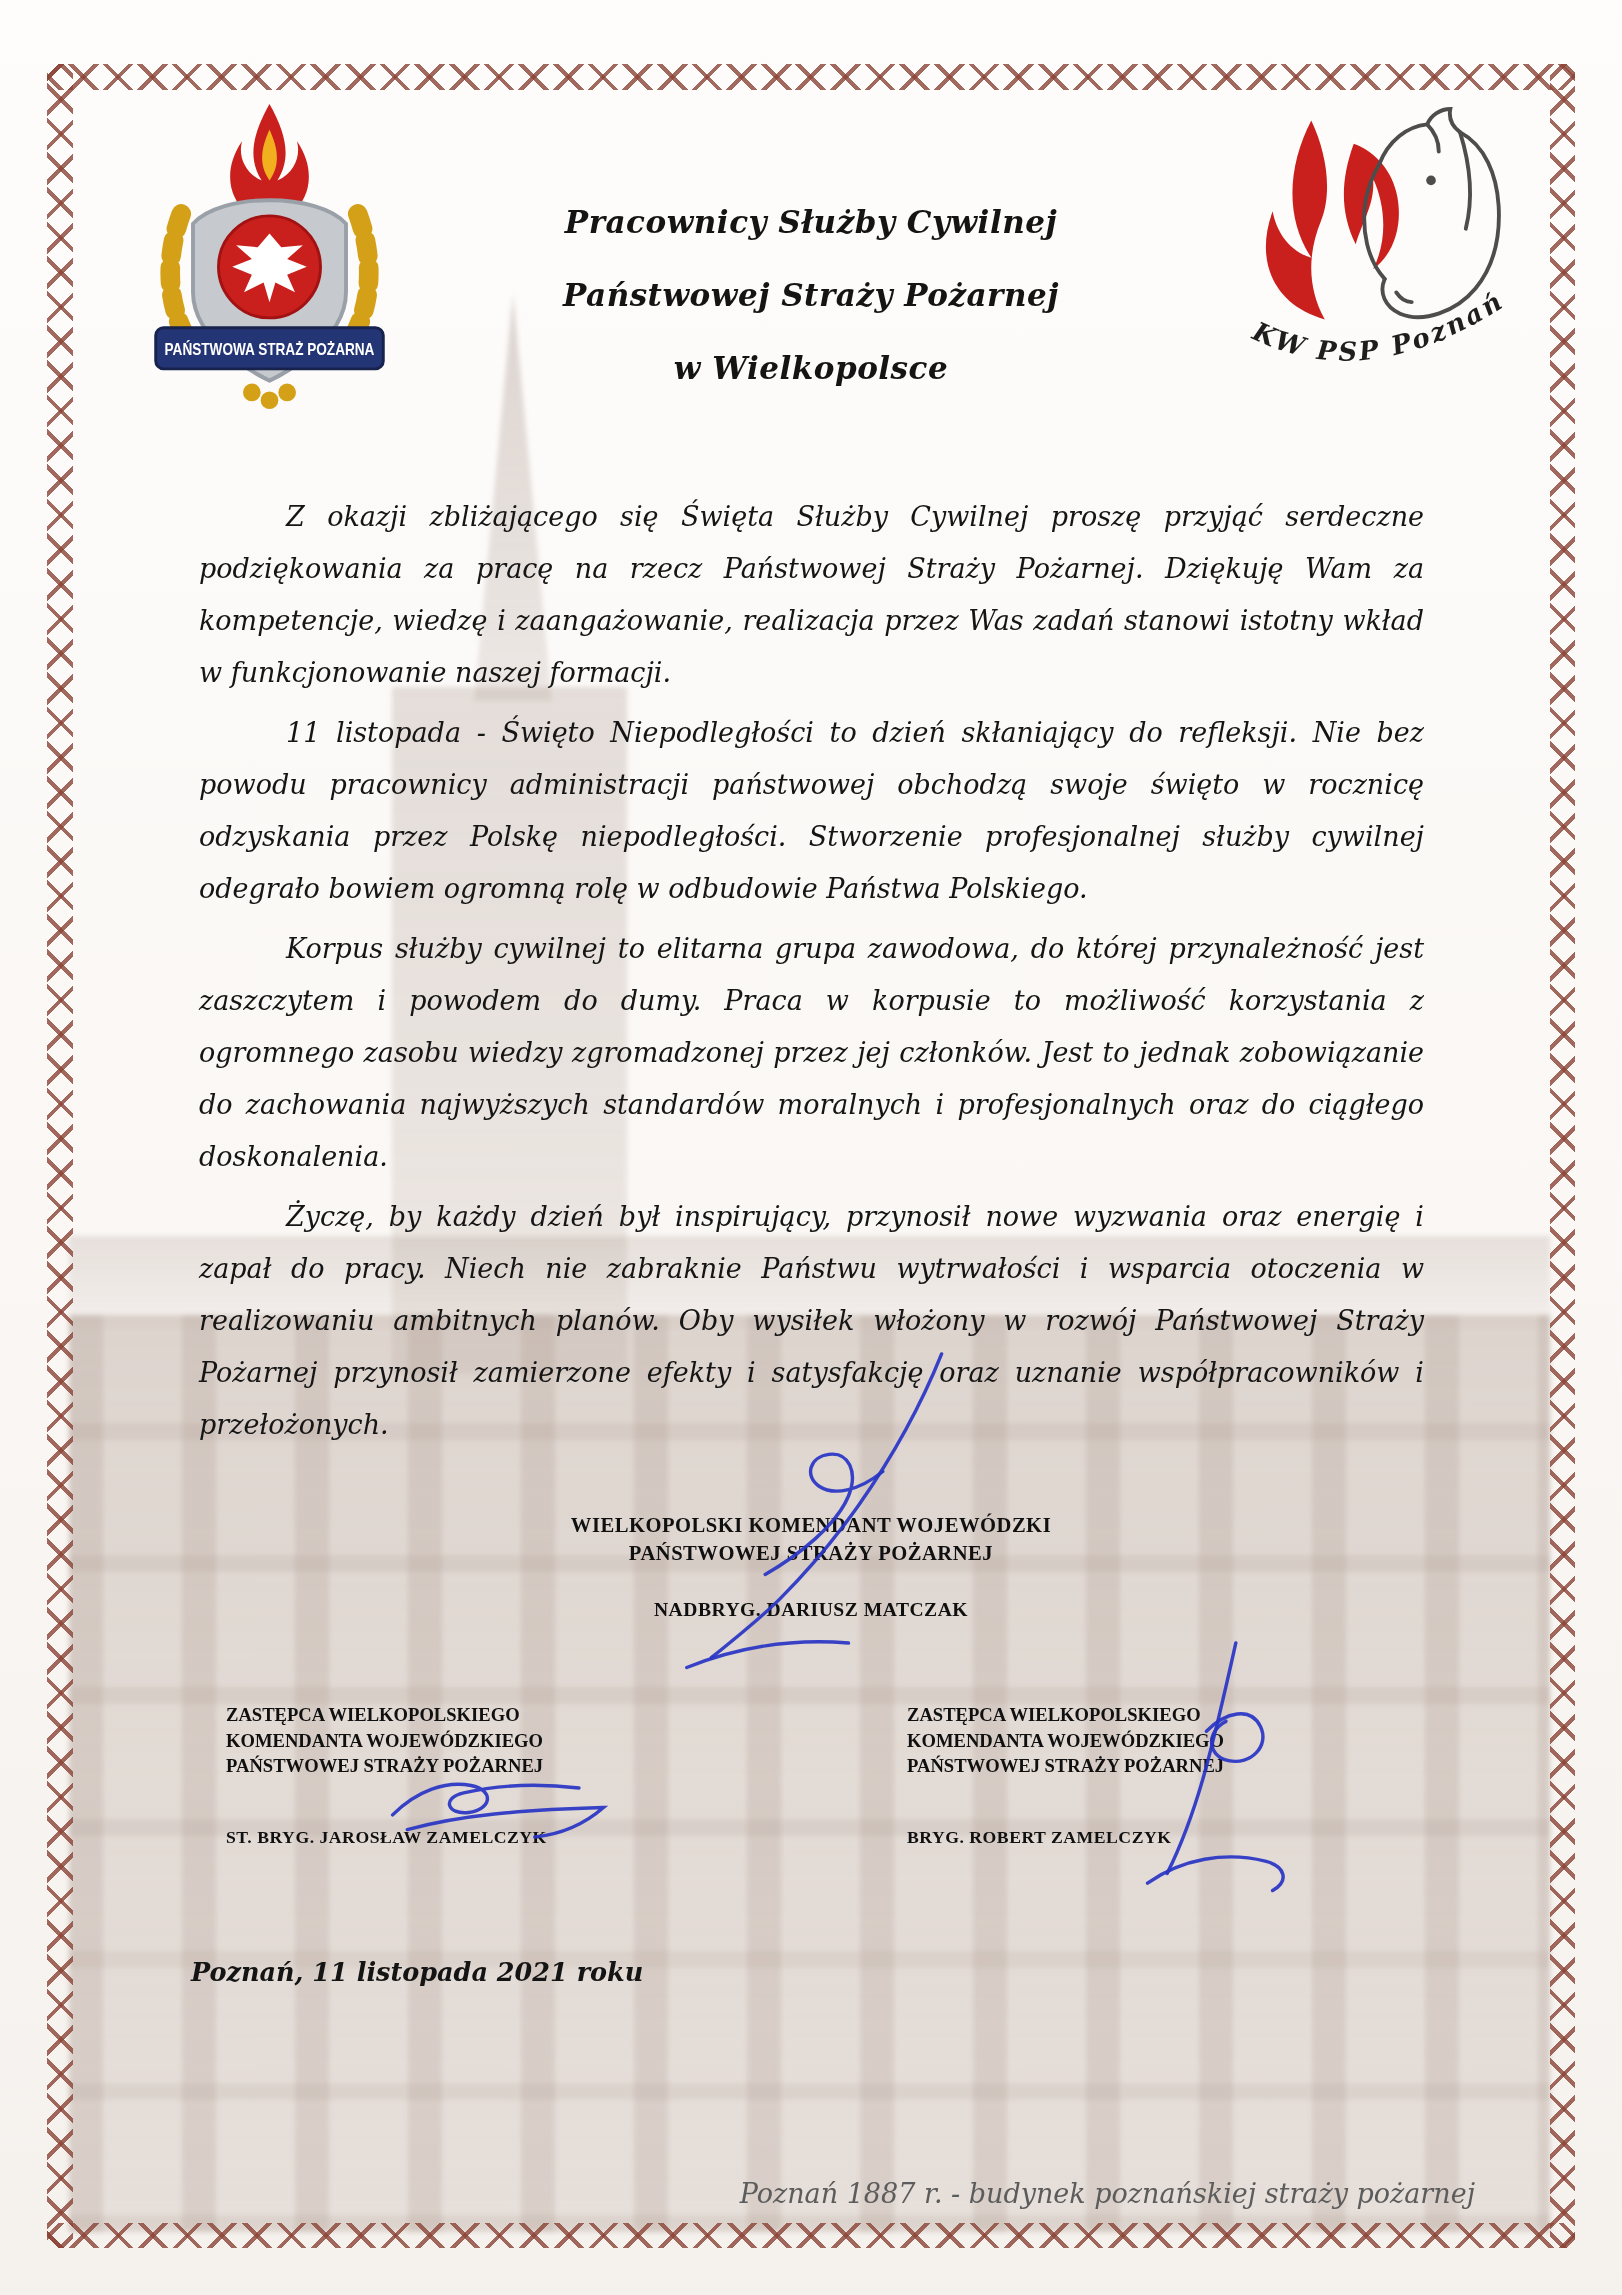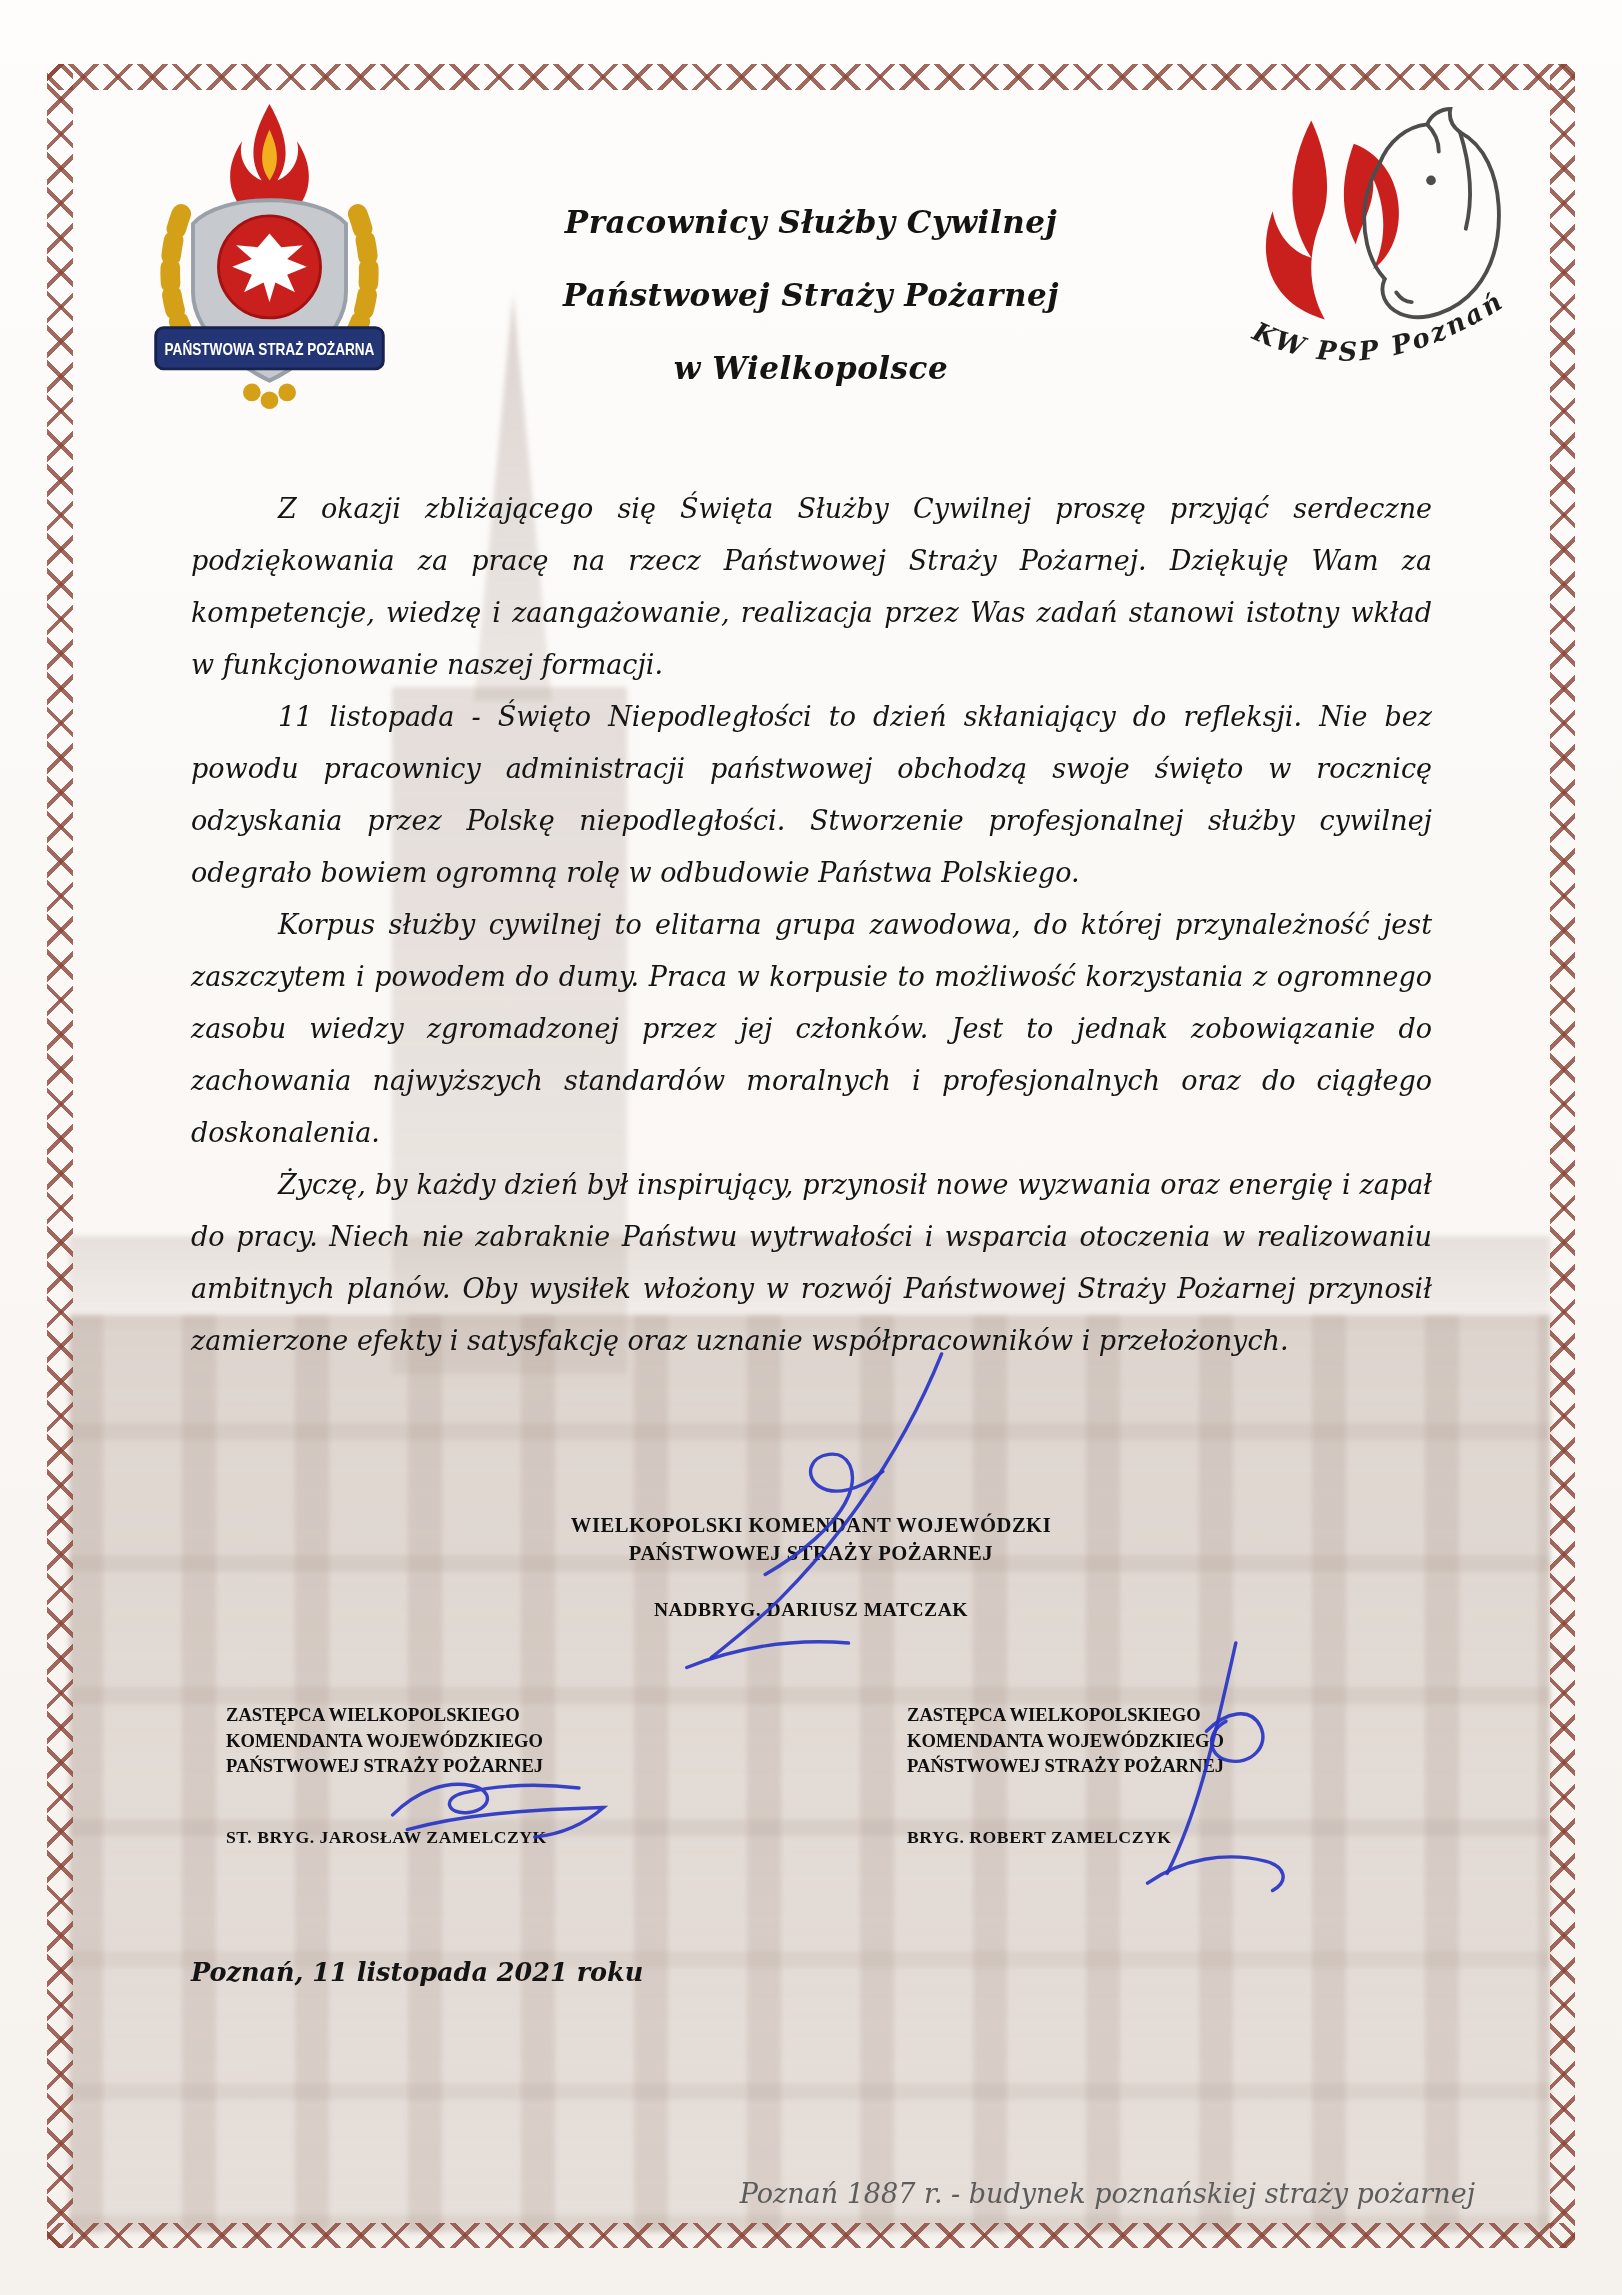--- a/index.html
+++ b/index.html
@@ -36,21 +36,21 @@
   .crest{position:absolute;left:142px;top:98px;width:255px;height:324px;}
   .kw-logo{position:absolute;left:1207px;top:103px;width:309px;height:319px;}
   .title-block{position:absolute;left:0;top:186px;width:100%;text-align:center;}
   .title-line{font-size:31px;font-weight:bold;font-style:italic;color:#141414;
               line-height:73px;letter-spacing:0.5px;}
 
   
   .body-text{position:absolute;left:191px;top:483px;width:1241px;
              font-size:27px;font-style:italic;color:#151515;line-height:52px;
              text-align:justify;}
-  .body-text p{margin:0;text-indent:87px;}
+  .body-text p{margin:8px;text-indent:87px;}
 
   
   .sign-main{position:absolute;top:1511px;left:0;width:100%;text-align:center;
              font-family:"Liberation Serif",serif;font-weight:bold;color:#101010;}
   .sign-main .line{font-size:20.6px;line-height:28.4px;letter-spacing:0.5px;}
   .sign-main .name{margin-top:31px;font-size:19.6px;letter-spacing:0.5px;}
 
   .deputy{position:absolute;width:540px;text-align:left;
           font-family:"Liberation Serif",serif;font-weight:bold;color:#101010;}
   .deputy .line{font-size:18.6px;line-height:25.5px;}

